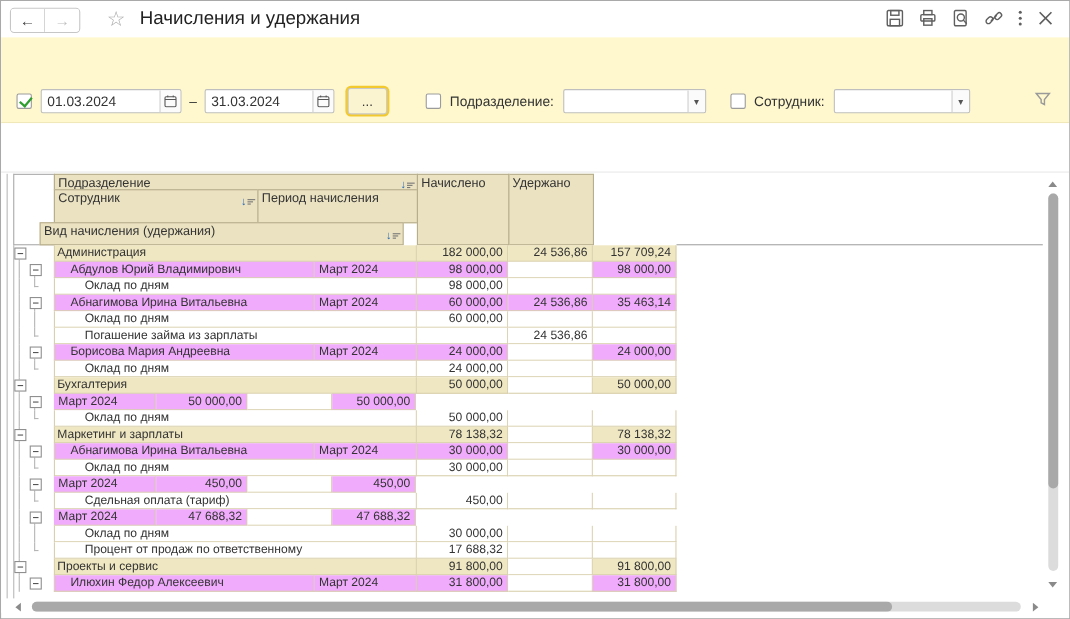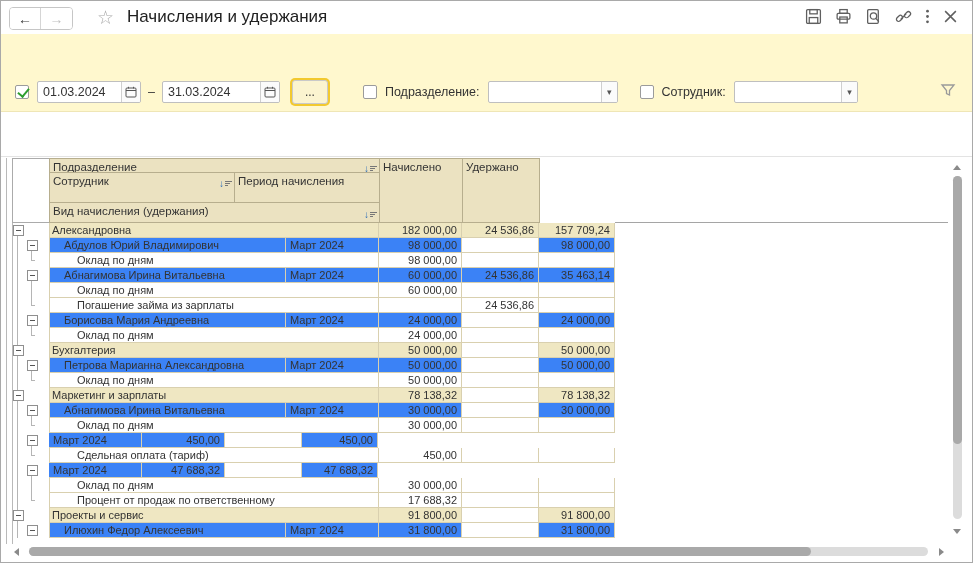--- a/index.html
+++ b/index.html
@@ -59,21 +59,21 @@
   .sortbars { display:flex; flex-direction:column; gap:1px; }
   .sortbars i { display:block; height:1px; background:#777; }
   .sortbars i:nth-child(1){width:7px;} .sortbars i:nth-child(2){width:5px;} .sortbars i:nth-child(3){width:3px;}
 
   #grid-rows { position:absolute; left:11px; top:66px; width:604px; }
   .trow { display:flex; height:15px; position:relative; }
   .cell { border-right:1px solid #D9D0AF; border-bottom:1px solid #D9D0AF; padding:0 4px; line-height:14px; white-space:nowrap; overflow:hidden; background:#fff; }
   .cell.first { border-left:1px solid #D9D0AF; }
   .num { text-align:right; }
   .bg1 { background:#EFE7C2; }
-  .bg2 { background:#3b82f6; }
+  .bg2 { background:#f0abfc; }
   .gutter { width:37px; position:relative; flex:0 0 auto; }
   .tline { position:absolute; width:1px; background:#B5B5B5; }
   .ttick { position:absolute; height:1px; background:#B5B5B5; }
   .tbox { position:absolute; width:11px; height:11px; top:2px; background:#fff; border:1px solid #8F8F8F; }
   .tbox::after { content:""; position:absolute; left:2px; top:4px; width:5px; height:1px; background:#555; }
 
   
   .hscroll { position:absolute; left:5px; top:544px; width:942px; height:13px; }
   .hs-track { position:absolute; left:23px; top:2px; width:899px; height:9px; background:#DCDCDC; border-radius:5px; }
   .hs-thumb { position:absolute; left:23px; top:2px; width:782px; height:9px; background:#A9A9A9; border-radius:5px; }
@@ -139,21 +139,21 @@
             <path d="M2 2 L12 12 M12 2 L2 12"></path>
           </svg>
         </span>
     </div>
   </div>
 
   <div id="filters">
     <div class="row1">
       <span class="cb checked"></span>
       <span style="width:8px"></span>
-      <span class="field" style="width:104px">
+      <span class="field" style="width:128px">
         <input value="01.03.2024" style="">
         <span class="fbtn" style="width:23px">
             <svg width="12" height="12" viewBox="0 0 12 12" fill="none" stroke="#555" stroke-width="1">
               <rect x="1" y="2" width="10" height="9" rx="1"></rect>
               <path d="M1 4.5 H11 M3.5 0.8 V2.5 M8.5 0.8 V2.5"></path>
             </svg>
           </span>
       </span>
       <span class="f-label" style="margin:0 7px">–</span>
       <span class="field" style="width:118px">
@@ -336,42 +336,42 @@
           <span class="sortbars">
             <i></i>
             <i></i>
             <i></i>
           </span>
         </span>
     </div>
     <div class="hcell" style="left:233px;top:15px;width:146px;height:31px">
       <span>Период начисления</span>
     </div>
-    <div class="hcell" style="left:48px;top:45px;width:331px;height:21px">
+    <div class="hcell" style="left:35px;top:45px;width:331px;height:21px">
       <span>Вид начисления (удержания)</span>
       <span class="sorticon" style="top:5px">
           <span class="sortbars">
             <i></i>
             <i></i>
             <i></i>
           </span>
         </span>
     </div>
     <div class="hcell" style="left:461px;top:1px;width:78px;height:65px"><span>Удержано</span></div>
     <div class="hcell" style="left:378px;top:1px;width:84px;height:65px"><span>Начислено</span></div>
 
     <div class="hdr-bottom-ext" style="left:614px;top:65px;width:333px"></div>
 
     <div id="grid-rows">
         <div class="trow">
           <div class="gutter">
             <div class="tline" style="left: 5px; top: 7px; height: 8px;"></div>
             <div class="tbox" style="left: 1px;"></div>
           </div>
-          <div class="cell first bg1" style="width: 330px; padding-left: 2px;">Александровна</div>
+          <div class="cell first bg1" style="width: 330px; padding-left: 2px;">Администрация</div>
           <div class="cell num bg1" style="width: 83px;">182 000,00</div>
           <div class="cell num bg1" style="width: 77px;">24 536,86</div>
           <div class="cell num bg1" style="width: 76px;">157 709,24</div>
         </div>
         <div class="trow">
           <div class="gutter">
             <div class="tline" style="left: 5px; top: 0px; height: 15px;"></div>
             <div class="tline" style="left: 19px; top: 12px; height: 3px;"></div>
             <div class="tbox" style="left: 15px;"></div>
           </div>
@@ -457,21 +457,20 @@
           <div class="cell num bg1" style="width: 83px;">50 000,00</div>
           <div class="cell num" style="width: 77px;"></div>
           <div class="cell num bg1" style="width: 76px;">50 000,00</div>
         </div>
         <div class="trow">
           <div class="gutter">
             <div class="tline" style="left: 5px; top: 0px; height: 15px;"></div>
             <div class="tline" style="left: 19px; top: 12px; height: 3px;"></div>
             <div class="tbox" style="left: 15px;"></div>
           </div>
-          <div class="cell first bg2" style="width: 237px; padding-left: 14px;">Петрова Марианна Александровна</div>
           <div class="cell  bg2" style="width: 93px;">Март 2024</div>
           <div class="cell num bg2" style="width: 83px;">50 000,00</div>
           <div class="cell num" style="width: 77px;"></div>
           <div class="cell num bg2" style="width: 76px;">50 000,00</div>
         </div>
         <div class="trow">
           <div class="gutter">
             <div class="tline" style="left: 5px; top: 0px; height: 15px;"></div>
             <div class="tline" style="left: 19px; top: 0px; height: 8px;"></div>
             <div class="ttick" style="left: 19px; top: 7px; width: 4px;"></div>

